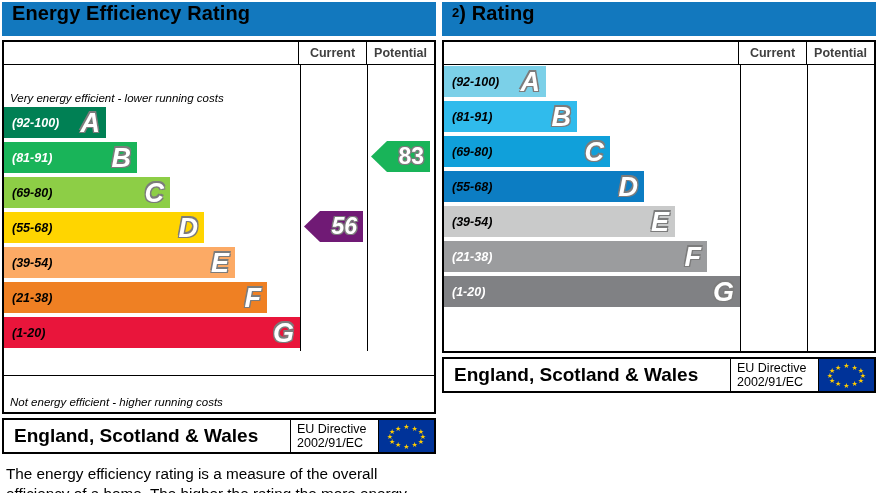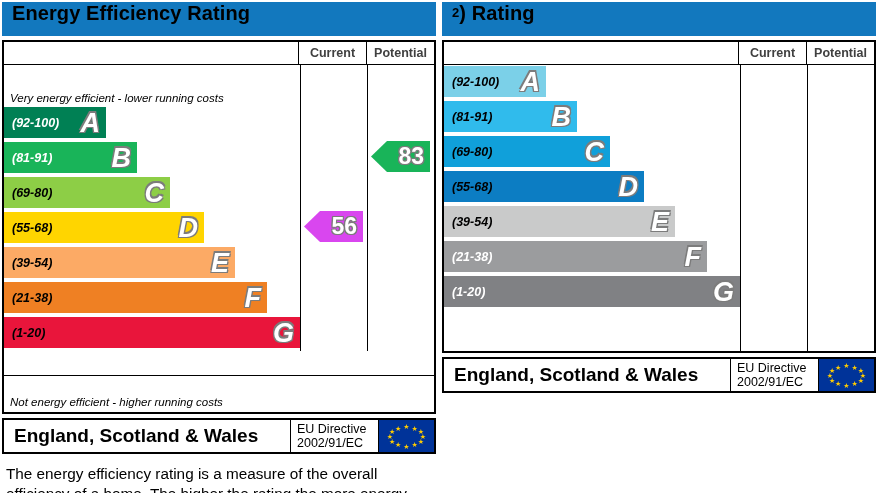--- a/index.html
+++ b/index.html
@@ -226,21 +226,21 @@
           <div class="meter-col">
             <div class="edge-note">&nbsp;</div>
             <div class="rating-rows">
               <div class="rating-row"></div>
               <div class="rating-row"></div>
               <div class="rating-row"></div>
               <div class="rating-row"></div>
               <div class="rating-row"></div>
               <div class="rating-row"></div>
               <div class="rating-row"></div>
-              <div class="arrow" style="background: #d946ef; top: 105px;">
+              <div class="arrow" style="background: #701a75; top: 105px; font-style: italic;">
                 <span>56</span>
               </div>
             </div>
           </div>
           <div class="meter-col">
             <div class="edge-note">&nbsp;</div>
             <div class="rating-rows">
               <div class="rating-row"></div>
               <div class="rating-row"></div>
               <div class="rating-row"></div>

